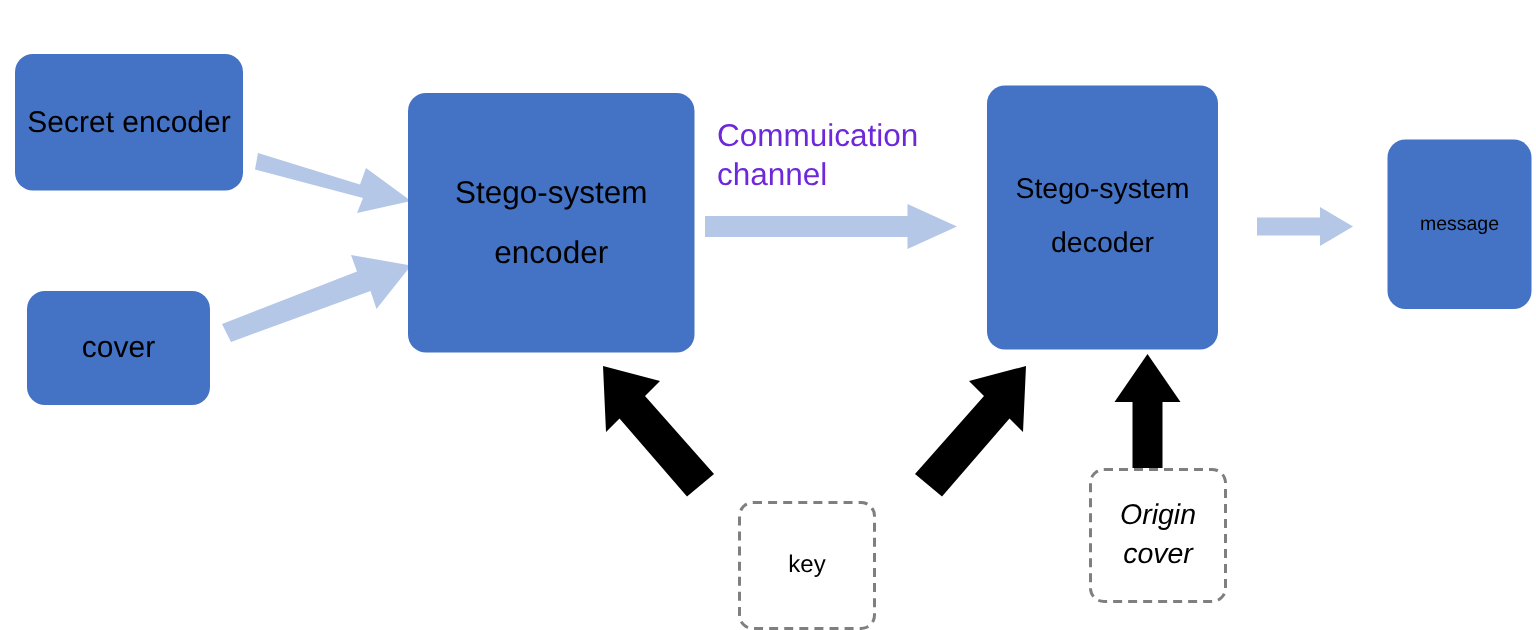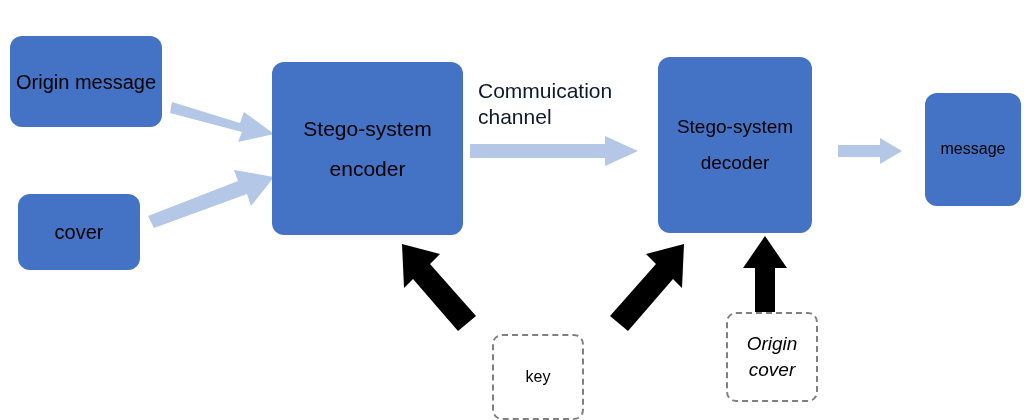--- a/index.html
+++ b/index.html
@@ -34,21 +34,21 @@
     border-radius: 10px;
     color: #000000;
   }
   .node-label {
     line-height: 1.9;
     white-space: pre-line;
     font-weight: 400;
   }
   .free-label {
     position: absolute;
-    color: #0f172a;
+    color: #6d28d9;
     line-height: 1.22;
     white-space: pre-line;
     text-align: left;
   }
   .arrow-svg {
     position: absolute;
     overflow: visible;
   }
 </style>
 </head>
@@ -78,38 +78,38 @@
 
   <svg class="arrow-svg" style="left:598px; top:238px; width:90px; height:95px;" viewBox="0 0 90 95">
     <polygon points="86,6 48,16 58,26 12,78 30,93 75,41 84,50" fill="#000000"></polygon>
   </svg>
 
   <svg class="arrow-svg" style="left:742px; top:234px; width:48px; height:98px;" viewBox="0 0 48 98">
     <polygon points="23,2 45,34 33,34 33,96 13,96 13,34 1,34" fill="#000000"></polygon>
   </svg>
 
   <div class="node node-blue" style="left:10px; top:36px; width:152px; height:91px; font-size:20px;">
-    <span class="node-label">Origin message</span>
+    <span class="node-label">Secret encoder</span>
   </div>
 
   <div class="node node-blue" style="left:18px; top:194px; width:122px; height:76px; font-size:20px;">
     <span class="node-label">cover</span>
   </div>
 
   <div class="node node-blue" style="left:272px; top:62px; width:191px; height:173px; font-size:21px;">
     <span class="node-label">Stego-system
 encoder</span>
   </div>
 
   <div class="node node-blue" style="left:658px; top:57px; width:154px; height:176px; font-size:19px;">
     <span class="node-label">Stego-system
 decoder</span>
   </div>
 
-  <div class="node node-blue" style="left:925px; top:93px; width:96px; height:113px; font-size:16px;">
+  <div class="node node-blue" style="left:925px; top:93px; width:96px; height:113px; font-size:13px;">
     <span class="node-label">message</span>
   </div>
 
   <div class="node node-dashed" style="left:492px; top:334px; width:92px; height:86px; font-size:16px;">
     <span class="node-label">key</span>
   </div>
 
   <div class="node node-dashed" style="left:726px; top:312px; width:92px; height:90px; font-size:19px; line-height:1.35;font-style:italic;">
     <span class="node-label" style="line-height:1.35;">Origin
 cover</span>

